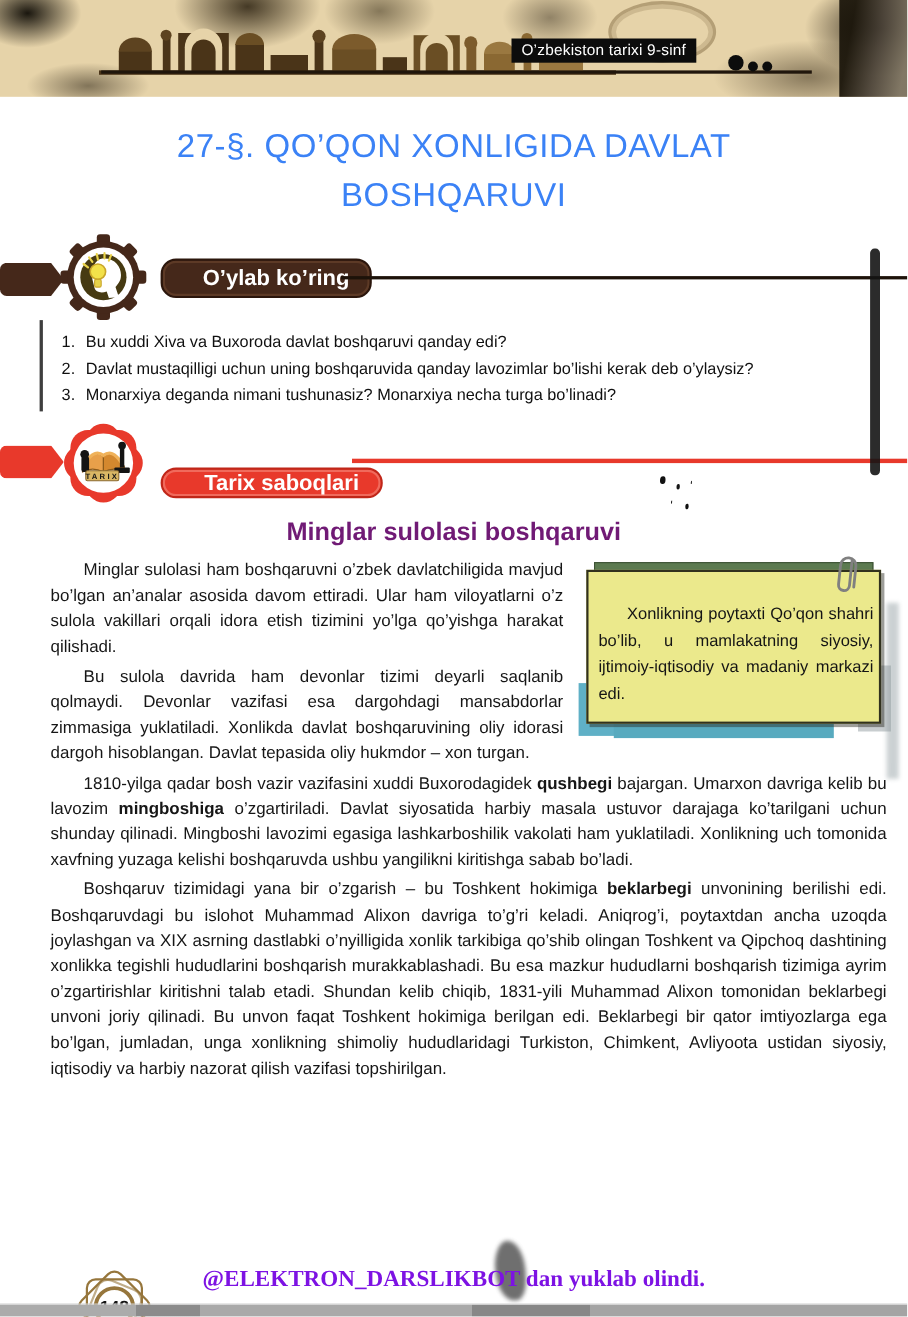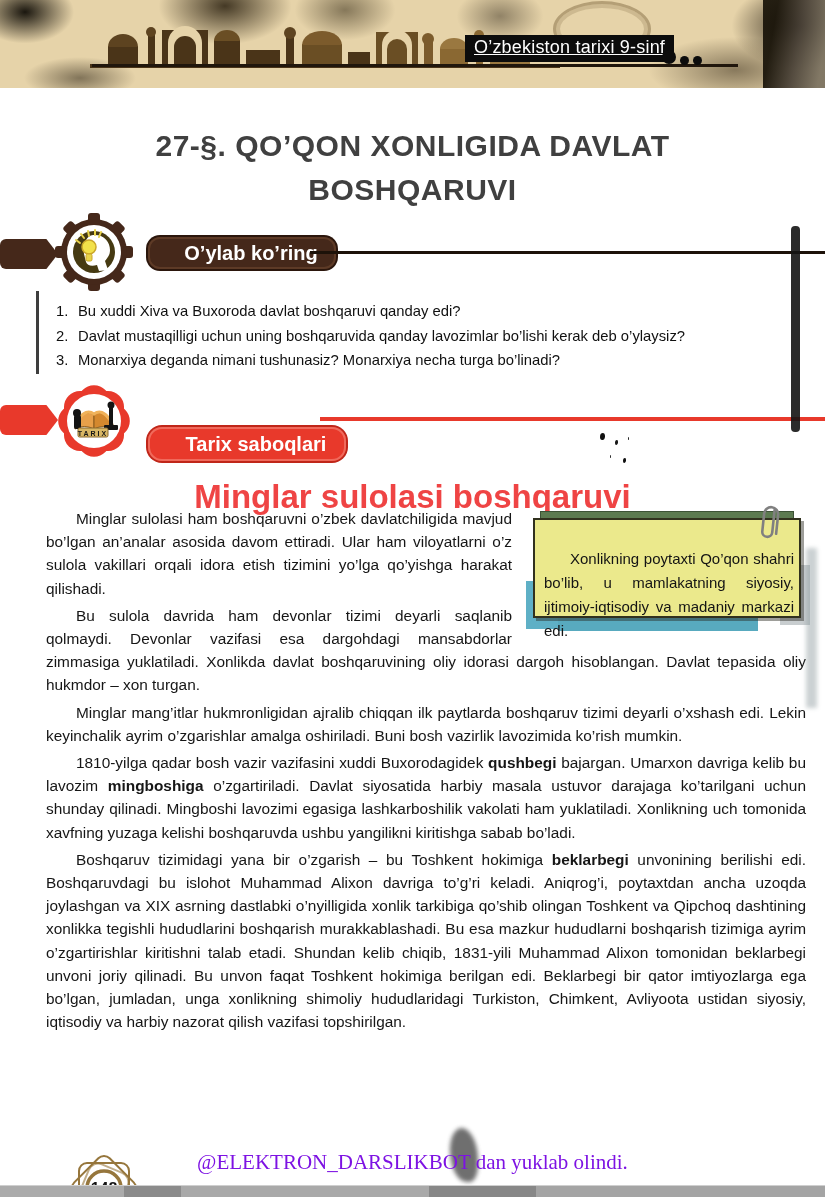--- a/index.html
+++ b/index.html
@@ -16,82 +16,82 @@
       radial-gradient(ellipse 120px 46px at 735px 70px, rgba(60,48,30,.55), transparent 72%),
       radial-gradient(ellipse 80px 30px at 80px 78px, rgba(30,22,10,.5), transparent 70%),
       #e6d3a9;}
   .band-right-shade{position:absolute;right:0;top:0;width:62px;height:88px;
       background:linear-gradient(100deg,#171208 20%,#4a4238 55%,#79705f 90%);opacity:.92;}
   .skyline{position:absolute;left:90px;top:20px;}
   .seal{position:absolute;left:553px;top:1px;width:92px;height:50px;border-radius:50%;
       border:3px solid rgba(120,95,55,.45);box-shadow:inset 0 0 0 4px rgba(120,95,55,.22);}
   .band-line{position:absolute;left:92px;top:64px;width:646px;height:3px;background:#20160c;}
   .course-label{position:absolute;left:465px;top:35px;background:#0c0c0c;color:#fff;
-      font-size:18px;padding:2px 9px 4px 9px;letter-spacing:.2px;text-decoration:underline;}
+      font-size:14px;padding:2px 9px 4px 9px;letter-spacing:.2px;}
   .hdots{position:absolute;left:662px;top:48px;display:flex;align-items:center;gap:4px;}
   .hdots .d1{width:14px;height:14px;border-radius:50%;background:#0c0c0c;}
   .hdots .d2,.hdots .d3{width:9px;height:9px;border-radius:50%;background:#0c0c0c;margin-top:8px;}
 
   
-  .title{position:absolute;left:0;top:104px;width:100%;text-align:center;
-      color:#404040;font-size:30px;font-weight:bold;line-height:44px;letter-spacing:.5px;}
+  .title{position:absolute;left:0;top:92px;width:100%;text-align:center;
+      color:#3b82f6;font-size:30px;font-weight:normal;line-height:44px;letter-spacing:.5px;}
 
   
   .edge-tab{position:absolute;left:0;height:30px;width:58px;
       clip-path:polygon(0 0,80% 0,100% 50%,80% 100%,0 100%);border-radius:6px;}
   .tab-brown{top:239px;background:#45281a;}
   .tab-red{top:405px;background:#e8392b;}
   .badge{position:absolute;}
   .capsule{position:absolute;color:#fff;font-weight:bold;font-size:20px;
       display:flex;align-items:center;justify-content:center;padding-left:18px;}
   .capsule-brown{left:148px;top:237px;width:170px;height:32px;background:#45281a;
       border-radius:12px;box-shadow:0 0 0 2px #2b160c, inset 0 0 0 2px #5d3a26;}
-  .capsule-red{left:148px;top:427px;width:180px;height:34px;background:#e8392b;
+  .capsule-red{left:148px;top:427px;width:180px;height:24px;background:#e8392b;
       border-radius:14px;box-shadow:0 0 0 2px #c02619, inset 0 0 0 2px #f06a5c;}
   .rule{position:absolute;}
   .rule-brown{left:310px;top:251px;width:515px;height:3px;background:#1d1209;}
   .rule-red{left:320px;top:417px;width:505px;height:4px;background:#e8392b;}
 
   
   .questions{position:absolute;left:56px;top:299px;width:748px;font-size:14.8px;line-height:24.5px;color:#101010;}
   .q-row{display:flex;}
   .q-num{width:22px;flex:0 0 22px;}
   .q-text{flex:1;}
 
   
   .ink-blot{position:absolute;left:600px;top:433px;width:5px;height:7px;background:#111;border-radius:60% 40% 55% 45%;
       box-shadow:14px 6px 0 -1px #161616, 26px 2px 0 -2px #0e0e0e, 8px 20px 0 -2px #181818,
                  22px 24px 0 -1px #101010, 33px 14px 0 -3px #222, 2px 12px 0 -3px #111;}
 
   
   .subheading{position:absolute;left:0;top:451px;width:100%;text-align:center;
-      color:#ef4444;font-size:33px;font-weight:bold;}
+      color:#701a75;font-size:23px;font-weight:bold;}
   .article{position:absolute;left:42px;top:503px;width:768px;font-size:15.4px;line-height:23.2px;
       text-align:justify;color:#161616;}
   .para{margin:4px;text-indent:30px;}
   .bold{font-weight:bold;}
 
   
-  .note-wrap{float:right;position:relative;width:282px;height:120px;margin:8px 0 10px 16px;}
+  .note-wrap{float:right;position:relative;width:282px;height:160px;margin:8px 0 10px 16px;}
   .sheet-green{position:absolute;left:12px;top:0;right:16px;height:15px;background:#5c7a50;border:1px solid #3d5236;}
   .sheet-teal-a{position:absolute;left:-2px;bottom:2px;width:64px;height:48px;background:#5fb0c6;}
   .sheet-teal-b{position:absolute;left:30px;bottom:0;width:200px;height:14px;background:#58aabf;}
   .sheet-grey{position:absolute;right:0;bottom:6px;width:30px;height:60px;background:#9aa4a8;opacity:.55;}
   .note-paper{position:absolute;left:5px;top:7px;right:9px;bottom:13px;background:#ebe98c;
       border:2px solid #31311e;box-shadow:3px 3px 0 rgba(40,40,30,.45);}
   .note-text{position:absolute;left:16px;top:36px;right:16px;font-size:15px;line-height:24px;
       text-align:justify;text-indent:26px;color:#141414;}
   .paperclip{position:absolute;top:-6px;right:30px;transform:rotate(6deg);}
 
   
   .medallion{position:absolute;left:64px;top:1148px;}
   .wm-smudge{position:absolute;left:450px;top:1128px;width:28px;height:54px;background:#4c4c4c;
       border-radius:40% 60% 30% 60%;filter:blur(2px);opacity:.8;}
   .watermark{position:absolute;left:0;top:1150px;width:825px;text-align:center;
-      font-family:"Liberation Serif",serif;font-weight:normal;font-size:21px;color:#7d12e3;}
+      font-family:"Liberation Serif",serif;font-weight:bold;font-size:21px;color:#7d12e3;}
   .bottom-bar{position:absolute;left:0;bottom:0;width:825px;height:11px;
       background:linear-gradient(90deg,#ababab 0 15%,#8b8b8b 15% 22%,#a9a9a9 22% 52%,#878787 52% 65%,#a4a4a4 65% 100%);
       border-top:1px solid #cfcfcf;}
 
   
   .art-right-streak{position:absolute;left:791px;top:226px;width:9px;height:206px;background:#141414;
       border-radius:4px;opacity:.9;}
   .art-left-line{position:absolute;left:36px;top:291px;width:3px;height:83px;background:#1c1c1c;opacity:.85;}
   .art-note-shadow{position:absolute;left:806px;top:548px;width:11px;height:160px;background:#8d9a9e;
       opacity:.45;filter:blur(2px);}
@@ -230,21 +230,20 @@
       <div class="sheet-teal-b"></div>
       <div class="sheet-grey"></div>
       <div class="note-paper"></div>
       <div class="note-text">Xonlikning poytaxti Qo’qon shahri bo’lib, u mamlakatning siyosiy, ijtimoiy-iqtisodiy va madaniy markazi edi.</div>
       <svg class="paperclip" width="22" height="40" viewBox="0 0 22 40">
         <path d="M15 3 v24 a5 5 0 0 1 -10 0 V9 a7 7 0 0 1 14 0 v19" fill="none" stroke="#808080" stroke-width="2.6" stroke-linecap="round"></path>
       </svg>
     </div>
     <p class="para"><span>Minglar sulolasi ham boshqaruvni o’zbek davlatchiligida mavjud bo’lgan an’analar asosida davom ettiradi. Ular ham viloyatlarni o’z sulola vakillari orqali idora etish tizimini yo’lga qo’yishga harakat qilishadi.</span></p>
     <p class="para"><span>Bu sulola davrida ham devonlar tizimi deyarli saqlanib qolmaydi. Devonlar vazifasi esa dargohdagi mansabdorlar zimmasiga yuklatiladi. Xonlikda davlat boshqaruvining oliy idorasi dargoh hisoblangan. Davlat tepasida oliy hukmdor – xon turgan.</span></p>
-    <p class="para"><span>Minglar mang’itlar hukmronligidan ajralib chiqqan ilk paytlarda boshqaruv tizimi deyarli o’xshash edi. Lekin keyinchalik ayrim o’zgarishlar amalga oshiriladi. Buni bosh vazirlik lavozimida ko’rish mumkin.</span></p>
     <p class="para"><span>1810-yilga qadar bosh vazir vazifasini xuddi Buxorodagidek </span><span class="bold">qushbegi</span><span> bajargan. Umarxon davriga kelib bu lavozim </span><span class="bold">mingboshiga</span><span> o’zgartiriladi. Davlat siyosatida harbiy masala ustuvor darajaga ko’tarilgani uchun shunday qilinadi. Mingboshi lavozimi egasiga lashkarboshilik vakolati ham yuklatiladi. Xonlikning uch tomonida xavfning yuzaga kelishi boshqaruvda ushbu yangilikni kiritishga sabab bo’ladi.</span></p>
     <p class="para"><span>Boshqaruv tizimidagi yana bir o’zgarish – bu Toshkent hokimiga </span><span class="bold">beklarbegi</span><span> unvonining berilishi edi. Boshqaruvdagi bu islohot Muhammad Alixon davriga to’g’ri keladi. Aniqrog’i, poytaxtdan ancha uzoqda joylashgan va XIX asrning dastlabki o’nyilligida xonlik tarkibiga qo’shib olingan Toshkent va Qipchoq dashtining xonlikka tegishli hududlarini boshqarish murakkablashadi. Bu esa mazkur hududlarni boshqarish tizimiga ayrim o’zgartirishlar kiritishni talab etadi. Shundan kelib chiqib, 1831-yili Muhammad Alixon tomonidan beklarbegi unvoni joriy qilinadi. Bu unvon faqat Toshkent hokimiga berilgan edi. Beklarbegi bir qator imtiyozlarga ega bo’lgan, jumladan, unga xonlikning shimoliy hududlaridagi Turkiston, Chimkent, Avliyoota ustidan siyosiy, iqtisodiy va harbiy nazorat qilish vazifasi topshirilgan.</span></p>
   </div>
 
   <div class="medallion">
     <svg width="80" height="80" viewBox="0 0 80 80">
       <g fill="none" stroke="#96763c" stroke-width="2">
         <rect x="15" y="15" width="50" height="50" rx="8"></rect>
         <rect x="15" y="15" width="50" height="50" rx="8" transform="rotate(45 40 40)"></rect>
         <rect x="19" y="19" width="42" height="42" rx="10" transform="rotate(22.5 40 40)" stroke-opacity="0.6"></rect>

